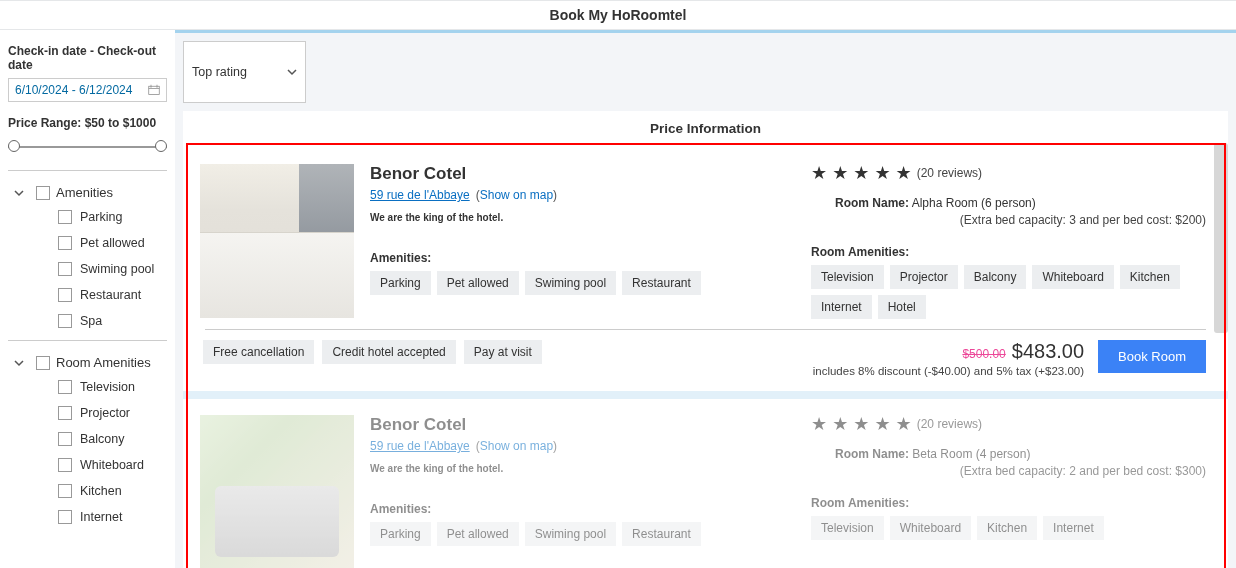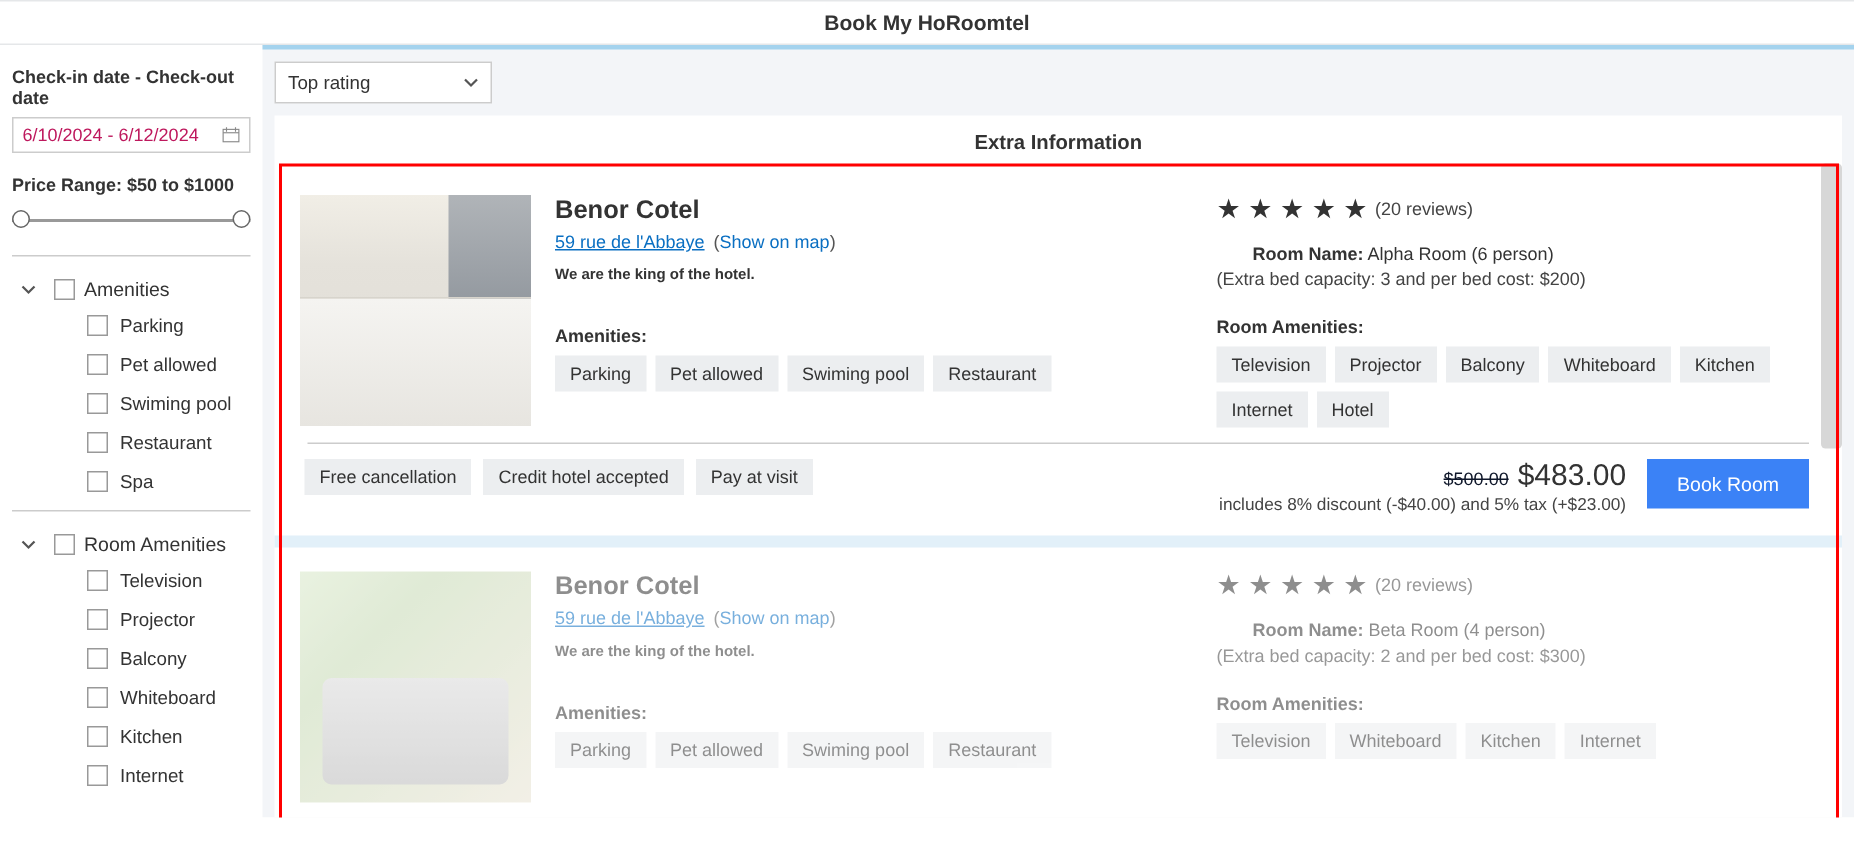--- a/index.html
+++ b/index.html
@@ -1,34 +1,34 @@
 <!DOCTYPE html>
 <html><head>
 <meta charset="utf-8">
 <style>
 * { box-sizing: border-box; margin: 0; padding: 0; }
 body { font-family: -apple-system, Segoe UI, Arial, sans-serif; font-size: 13px; background: #fff; color: #333; width: 1236px; }
 .header { border-bottom: 1px solid #e5e7e9; border-top: 1px solid #e5e7e9; padding: 6px 0; text-align: center; font-weight: 700; font-size: 14px; }
 .main { display: flex; }
 .sidebar { width: 175px; padding: 14px 8px 0 8px; flex-shrink: 0; }
 .sidebar .label { font-weight: 700; font-size: 12px; margin-bottom: 6px; display: block; }
-.date-input { display: flex; align-items: center; justify-content: space-between; border: 1px solid #ccc; padding: 4px 6px; font-size: 12px; margin-bottom: 14px; color: #be185d; }
+.date-input { display: flex; align-items: center; justify-content: space-between; border: 1px solid #ccc; padding: 4px 6px; font-size: 12px; margin-bottom: 14px; color: #0369a1; }
 .cal-icon { width: 12px; height: 12px; fill: #888; flex-shrink: 0; }
 .slider { position: relative; height: 20px; margin-bottom: 14px; }
 .slider .track { position: absolute; top: 50%; left: 0; right: 0; height: 2px; background: #999; }
 .slider .thumb { position: absolute; top: 50%; width: 12px; height: 12px; background: #fff; border: 1px solid #666; border-radius: 50%; transform: translate(-50%,-50%); }
 .divider { border-top: 1px solid #ccc; margin: 4px 0 14px 0; }
 .tree-hdr { display: flex; align-items: center; gap: 6px; margin-bottom: 10px; padding-left: 6px; }
 .chev { width: 10px; height: 10px; fill: #555; }
 .cb { width: 14px; height: 14px; border: 1px solid #999; background: #fff; flex-shrink: 0; }
 .tree-hdr .cb { margin-left: 6px; }
 .tree-items { padding-left: 50px; }
 .tree-item { display: flex; align-items: center; gap: 8px; margin-bottom: 12px; font-size: 12.5px; }
 .content { flex: 1; background: #f3f5f8; border-top: 3px solid #a4d3ee; padding: 8px 8px 0 8px; position: relative; }
-.sort-select { width: 145px; background: #fff; border: 1px solid #ccc; padding: 6px 8px; display: flex; align-items: center; justify-content: space-between; font-size: 12.5px; margin-bottom: 8px; }
+.sort-select { width: 123px; background: #fff; border: 1px solid #ccc; padding: 23px 8px; display: flex; align-items: center; justify-content: space-between; font-size: 12.5px; margin-bottom: 8px; }
 .panel { background: #fff; position: relative; }
 .panel-title { text-align: center; font-weight: 700; font-size: 13.5px; padding: 10px 0 12px 0; }
 .redbox { position: absolute; border: 2px solid red; top: 32px; left: 3px; right: 2px; bottom: -140px; pointer-events: none; z-index: 10; }
 .scrollbar-fake { position: absolute; right: 0; top: 32px; width: 14px; height: 190px; background: #d7d7d7; border-radius: 3px; }
 .card-sep { height: 8px; background: #e2f0f9; }
 .card { padding: 16px 22px 10px 17px; display: flex; gap: 16px; }
 .card.dim { opacity: 0.55; }
 .thumb-box { width: 154px; height: 154px; background: linear-gradient(135deg,#e6e2d8,#cfcfcf); flex-shrink: 0; position: relative; overflow: hidden; }
 .thumb-box.room1 { background: linear-gradient(180deg,#f1eee6 0%,#e5e2db 30%,#dedbd4 100%); }
 .thumb-box.room1::before { content: ""; position: absolute; right: 0; top: 0; bottom: 45%; width: 55px; background: linear-gradient(180deg,#b0b4b8,#8e949b); }
@@ -44,28 +44,28 @@
 .showmap::after { content: ")"; color: #555; }
 .tagline { font-weight: 700; font-size: 10px; margin-bottom: 28px; }
 .amen-label { font-weight: 700; font-size: 12px; margin-bottom: 6px; }
 .tags { display: flex; flex-wrap: wrap; gap: 6px; }
 .tag { background: #eceef0; padding: 5px 10px; font-size: 12px; white-space: nowrap; }
 .card-right { width: 395px; flex-shrink: 0; }
 .star-row { display: flex; align-items: center; gap: 5px; margin-bottom: 14px; }
 .star { font-size: 18px; line-height: 1; }
 .reviews { font-size: 12px; color: #444; }
 .room-name { font-size: 12px; margin-bottom: 3px; padding-left: 24px; }
-.room-extra { font-size: 12px; color: #444; margin-bottom: 18px; }
+.room-extra { font-size: 12px; color: #444; margin-bottom: 18px; text-align: right; }
 .h-divider { border-top: 1px solid #ccc; margin: 0 22px; }
 .card-footer { display: flex; align-items: flex-start; padding: 10px 22px 14px 20px; gap: 14px; }
 .policy-tags { display: flex; gap: 8px; flex-wrap: wrap; }
 .spacer { flex: 1; }
 .price-block { text-align: right; }
 .price-line { display: flex; align-items: baseline; gap: 6px; justify-content: flex-end; }
-.strike { text-decoration: line-through; font-size: 12px; color: #0f172a; }
+.strike { text-decoration: line-through; font-size: 12px; color: #ec4899; }
 .price { font-size: 20px; font-weight: 500; }
 .price-note { font-size: 11.5px; color: #444; margin-top: 2px; }
 .book-btn { background: #3b82f6; color: #fff; border: none; padding: 9px 20px; font-size: 13px; cursor: pointer; }
 </style>
 </head>
 <body>
 
 <div class="header">Book My HoRoomtel</div>
 
 <div class="main">
@@ -158,21 +158,21 @@
   <div class="content">
     <div class="sort-select">
       <span>Top rating</span>
       <svg class="chev" viewBox="0 0 10 10">
           <path d="M1 3l4 4 4-4" fill="none" stroke="#555" stroke-width="1.5"></path>
         </svg>
     </div>
 
     <div class="panel">
       <div class="scrollbar-fake"></div>
-      <div class="panel-title">Extra Information</div>
+      <div class="panel-title">Price Information</div>
       <div class="redbox"></div>
 
       <div class="card">
         <div class="thumb-box room1"></div>
         <div class="card-left">
           <div class="hotel-name">Benor Cotel</div>
           <div class="addr-row">
             <a href="#">59 rue de l'Abbaye</a>
             <span class="showmap">Show on map</span>
           </div>

